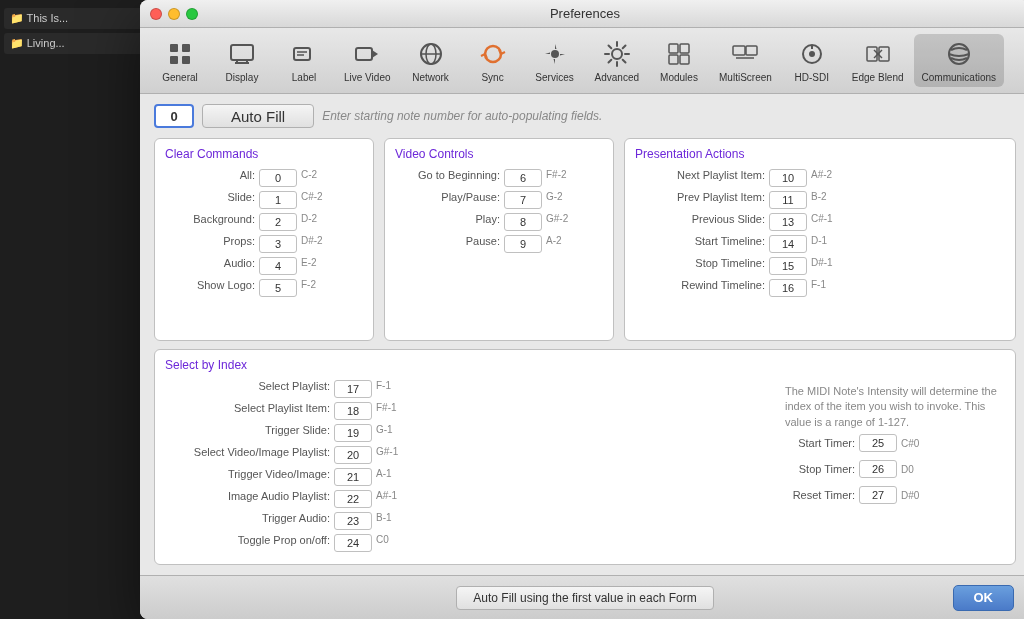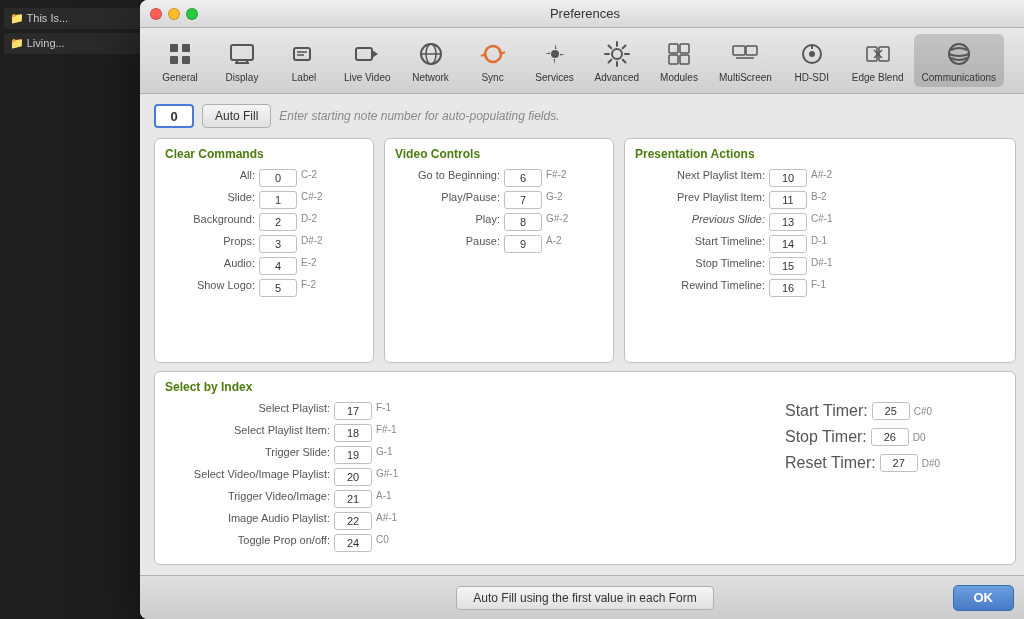--- a/index.html
+++ b/index.html
@@ -181,25 +181,25 @@
       text-align: center;
       font-size: 13px;
       color: #333;
       display: flex;
       align-items: center;
       justify-content: center;
       font-weight: 600;
     }
     .autofill-btn {
       height: 24px;
-      padding: 0 12px;
+      padding: 0 28px;
       background: linear-gradient(to bottom, #f5f5f5, #e0e0e0);
       border: 1px solid #b0b0b0;
       border-radius: 4px;
-      font-size: 12px;
+      font-size: 15px;
       cursor: pointer;
       color: #333;
       display: flex;
       align-items: center;
     }
     .autofill-hint {
       font-size: 12px;
       color: #888;
       font-style: italic;
     }
@@ -215,22 +215,22 @@
     .section-box {
       background: white;
       border: 1px solid #c0c0c0;
       border-radius: 6px;
       padding: 8px 10px;
       display: flex;
       flex-direction: column;
     }
     .section-title {
       font-size: 12px;
-      font-weight: 700;
-      color: #4d7c0f;
+      font-weight: 400;
+      color: #6d28d9;
       margin-bottom: 8px;
     }
 
     
     .section-clear { width: 220px; flex-shrink: 0; }
     .section-video { width: 230px; flex-shrink: 0; }
     .section-presentation { flex: 1; }
 
     
     .cmd-row {
@@ -332,21 +332,21 @@
 
     .timer-row {
       display: flex;
       align-items: center;
       gap: 4px;
       margin-bottom: 4px;
     }
     .timer-label {
       text-align: right;
       min-width: 70px;
-      font-size: 16px;
+      font-size: 11px;
       color: #555;
     }
   </style>
 </head>
 <body>
 
 <div class="desktop-bg"></div>
 
 <div class="sidebar-left">
   <div class="sidebar-item">📁 This Is...</div>
@@ -598,21 +598,21 @@
           <span class="cmd-label" style="min-width:130px;">Next Playlist Item:</span>
           <input class="cmd-input" value="10" style="">
           <span class="cmd-note">A#-2</span>
         </div>
         <div class="cmd-row">
           <span class="cmd-label" style="min-width:130px;">Prev Playlist Item:</span>
           <input class="cmd-input" value="11" style="">
           <span class="cmd-note">B-2</span>
         </div>
         <div class="cmd-row">
-          <span class="cmd-label" style="min-width:130px;font-style:italic;">Previous Slide:</span>
+          <span class="cmd-label" style="min-width:130px;">Previous Slide:</span>
           <input class="cmd-input" value="13" style="">
           <span class="cmd-note">C#-1</span>
         </div>
         <div class="cmd-row">
           <span class="cmd-label" style="min-width:130px;">Start Timeline:</span>
           <input class="cmd-input" value="14" style="">
           <span class="cmd-note">D-1</span>
         </div>
         <div class="cmd-row">
           <span class="cmd-label" style="min-width:130px;">Stop Timeline:</span>
@@ -656,26 +656,32 @@
             <span class="cmd-label" style="min-width:165px;">Trigger Video/Image:</span>
             <input class="cmd-input" value="21" style="">
             <span class="cmd-note">A-1</span>
           </div>
           <div class="cmd-row">
             <span class="cmd-label" style="min-width:165px;">Image Audio Playlist:</span>
             <input class="cmd-input" value="22" style="">
             <span class="cmd-note">A#-1</span>
           </div>
           <div class="cmd-row">
+            <span class="cmd-label" style="min-width:165px;">Trigger Audio:</span>
+            <input class="cmd-input" value="23" style="">
+            <span class="cmd-note">B-1</span>
+          </div>
+          <div class="cmd-row">
             <span class="cmd-label" style="min-width:165px;">Toggle Prop on/off:</span>
             <input class="cmd-input" value="24" style="">
             <span class="cmd-note">C0</span>
           </div>
         </div>
         <div class="index-right">
+          <span class="index-note">The MIDI Note's Intensity will determine the index of the item you wish to invoke. This value is a range of 1-127.</span>
           <div class="timer-row">
             <span class="timer-label">Start Timer:</span>
             <input class="cmd-input" value="25" style="">
             <span class="cmd-note">C#0</span>
           </div>
           <div class="timer-row">
             <span class="timer-label">Stop Timer:</span>
             <input class="cmd-input" value="26" style="">
             <span class="cmd-note">D0</span>
           </div>

